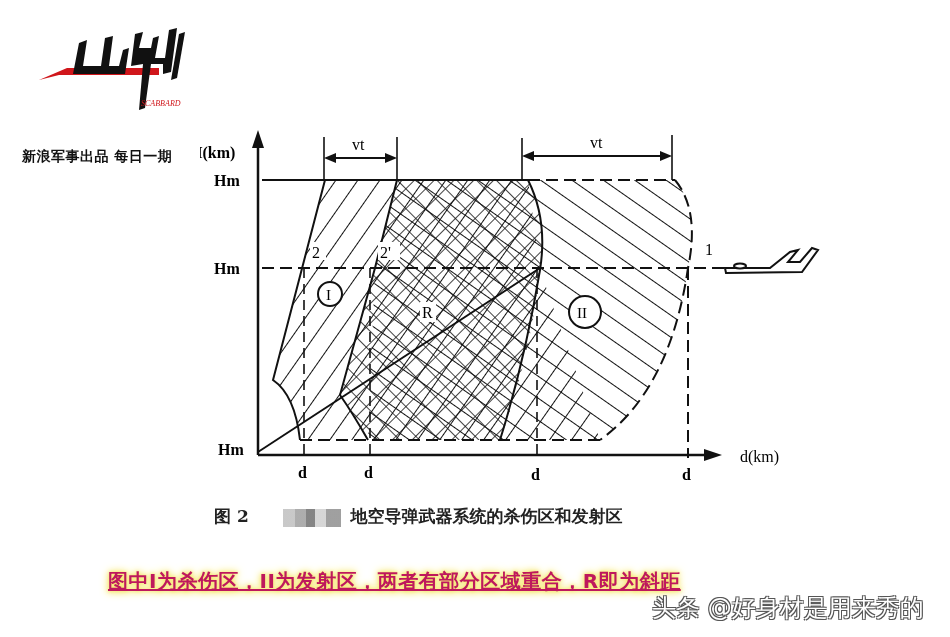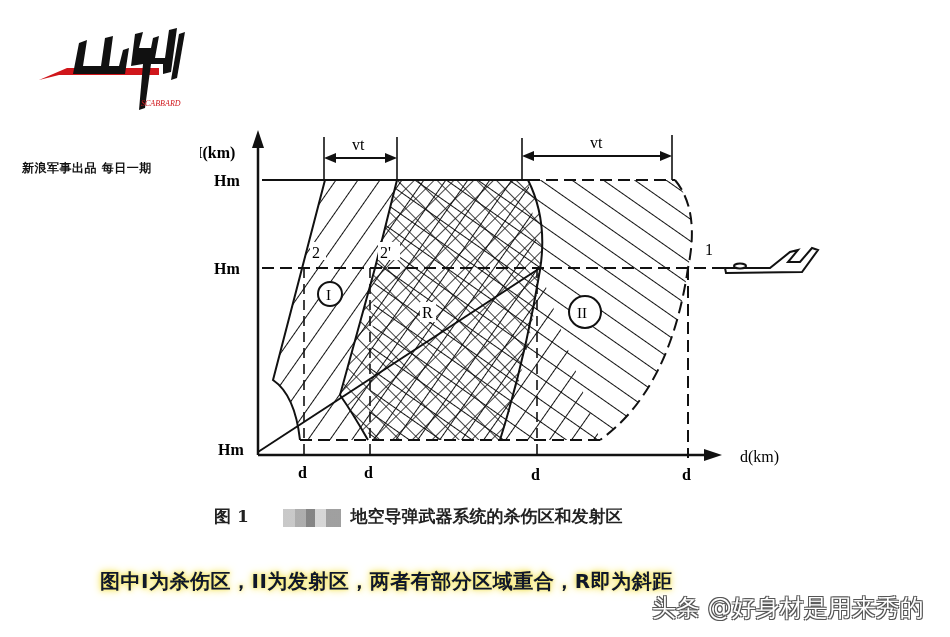--- a/index.html
+++ b/index.html
@@ -1,25 +1,25 @@
 <!DOCTYPE html>
 <html><head>
 <meta charset="utf-8">
 <style>
   html, body { margin:0; padding:0; background:#ffffff; }
   body { width:950px; height:637px; position:relative; overflow:hidden; font-family:"DejaVu Sans", sans-serif; }
   .logo { position:absolute; left:39px; top:28px; width:160px; height:110px; }
-  .logo-sub { position:absolute; left:22px; top:148px; font-size:12px; font-weight:bold; color:#111; letter-spacing:0.5px;margin-top:12px; }
+  .logo-sub { position:absolute; left:22px; top:148px; font-size:14px; font-weight:bold; color:#111; letter-spacing:0.5px; }
   .diagram { position:absolute; left:200px; top:120px; width:640px; height:440px; }
   .caption { position:absolute; left:214px; top:505px; font-family:"DejaVu Serif", serif; font-weight:bold; font-size:17px; color:#222; white-space:nowrap; }
   .caption .fig { margin-right:28px; }
   .caption .blur { display:inline-block; width:58px; height:18px; vertical-align:middle; margin-right:4px;
     background: linear-gradient(90deg,#bbb 0 20%,#999 20% 40%,#666 40% 55%,#ccc 55% 75%,#888 75% 100%); opacity:0.8; }
-  .banner { position:absolute; left:100px; top:568px; font-size:20px; font-weight:bold; color:#0f172a; white-space:nowrap;
-    text-shadow: 0 0 6px #f5e66a, 0 0 10px #f5e66a, 0 0 3px #f8ec7a; letter-spacing:0.5px; }
+  .banner { position:absolute; left:108px; top:568px; font-size:20px; font-weight:bold; color:#be185d; white-space:nowrap;
+    text-shadow: 0 0 6px #f5e66a, 0 0 10px #f5e66a, 0 0 3px #f8ec7a; letter-spacing:0.5px;text-decoration:underline; }
   .watermark { position:absolute; left:652px; top:592px; font-size:24px; color:#fff; white-space:nowrap;
     text-shadow: -1px -1px 0 #555, 1px -1px 0 #555, -1px 1px 0 #555, 1px 1px 0 #555; }
 </style>
 </head>
 <body>
 
 <div class="logo">
   <svg width="160" height="110" viewBox="0 0 160 110">
 
     <polygon points="0,52 28,40 120,40 120,47 20,47" fill="#d0161b"></polygon>
@@ -118,20 +118,20 @@
     <text x="577" y="318" font-size="15">II</text>
 
     <g stroke="#111" stroke-width="2" fill="#fff">
       <path d="M725,268 L770,268 L790,252 L798,250 L788,262 L800,262 L812,248 L818,250 L802,272 L726,273 Z"></path>
       <ellipse cx="740" cy="266" rx="6" ry="2.5"></ellipse>
     </g>
   </svg>
 </div>
 
 <div class="caption">
-  <span class="fig">图 1</span>
+  <span class="fig">图 2</span>
   <span class="blur"></span>
   <span>地空导弹武器系统的杀伤区和发射区</span>
 </div>
 
 <div class="banner">图中I为杀伤区，II为发射区，两者有部分区域重合，R即为斜距</div>
 
 <div class="watermark">头条 @好身材是用来秀的</div>
 
 </body></html>

